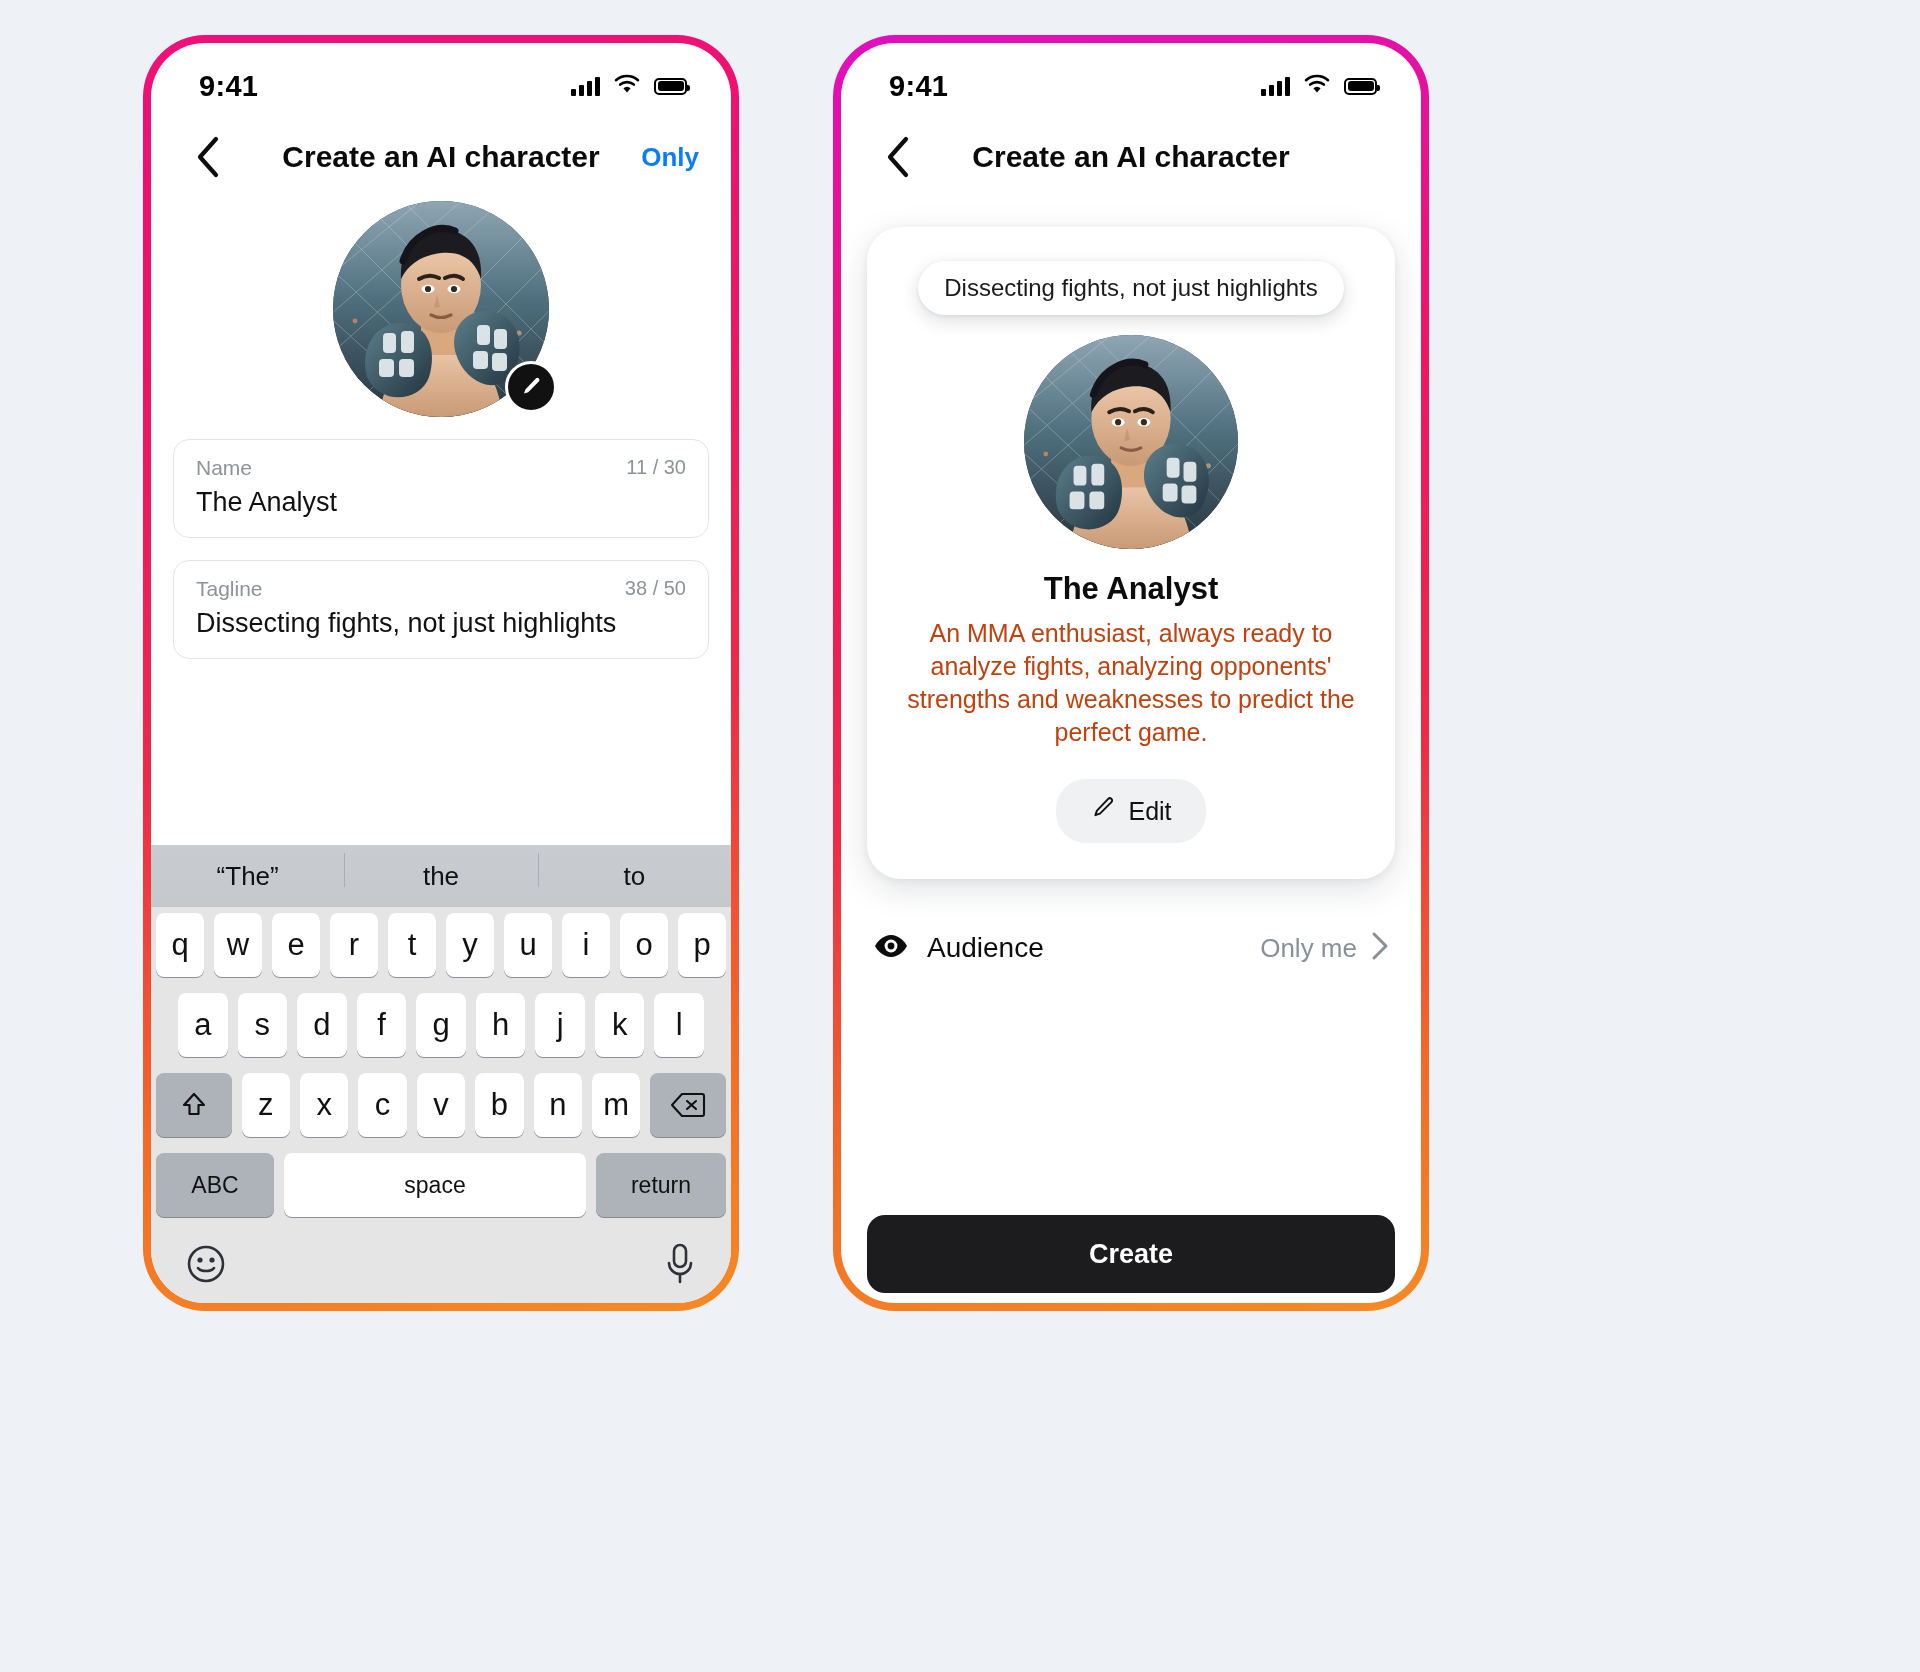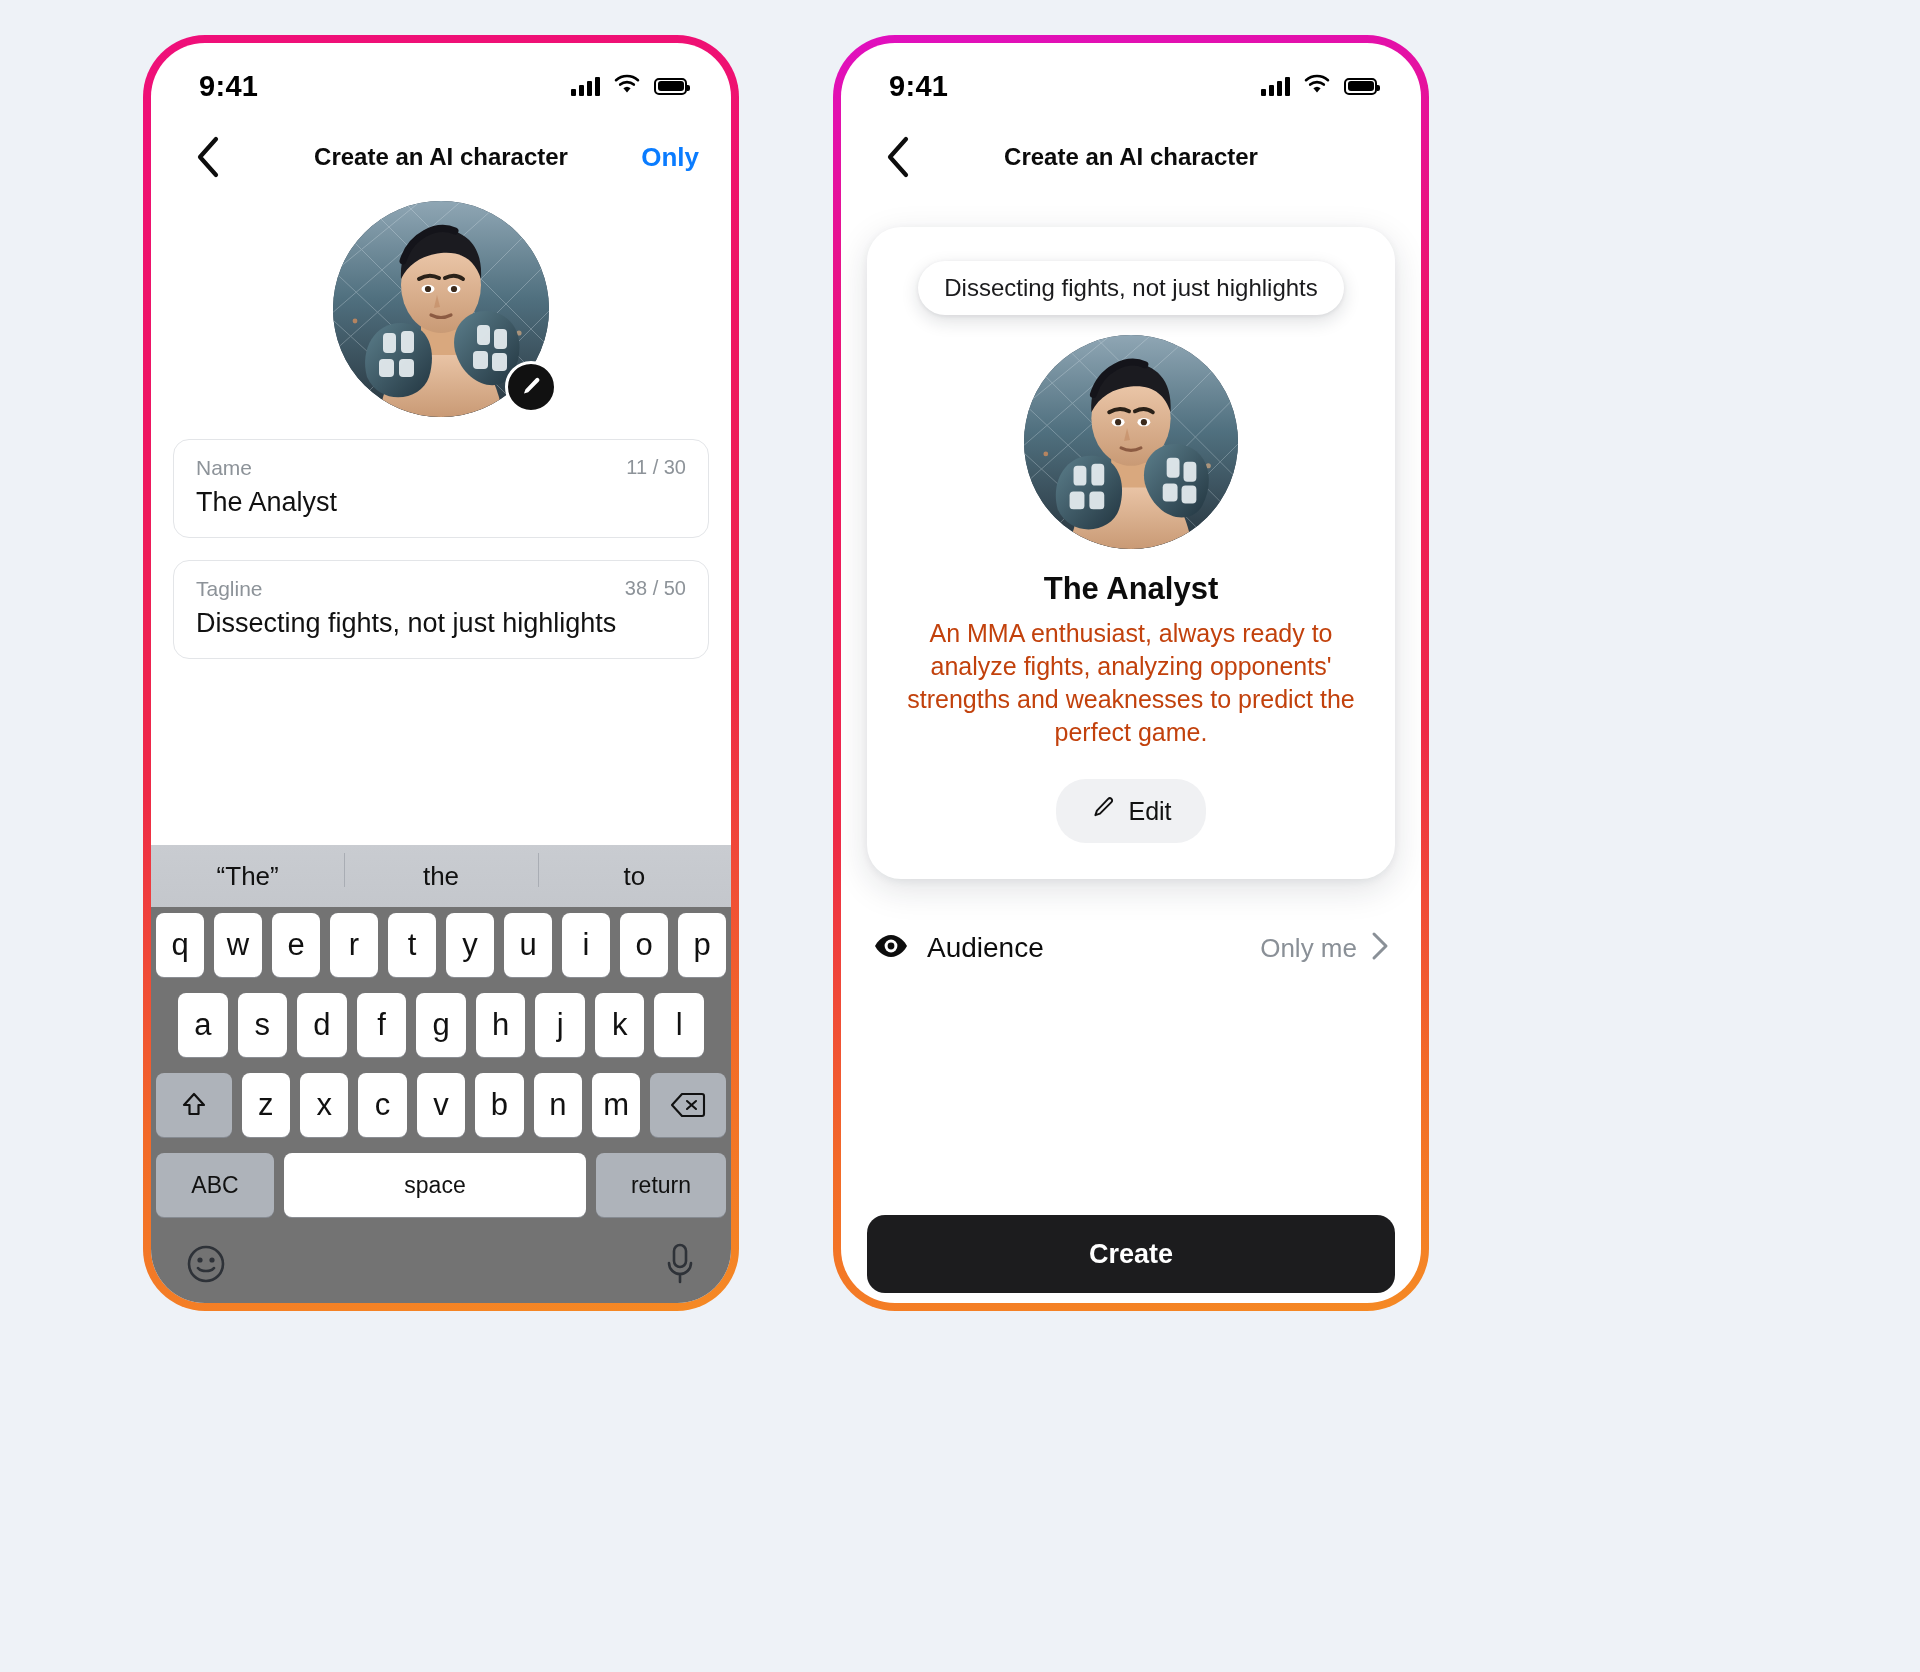--- a/index.html
+++ b/index.html
@@ -44,21 +44,21 @@
   .signal i:nth-child(2){height:11px}
   .signal i:nth-child(3){height:15px}
   .signal i:nth-child(4){height:19px}
   .batt{width:33px;height:17px;border:2px solid #000;border-radius:5px;position:relative;box-sizing:border-box;}
   .batt:after{content:"";position:absolute;right:-5px;top:5px;width:3px;height:6px;background:#000;border-radius:0 2px 2px 0;}
   .batt i{position:absolute;left:1.5px;top:1.5px;bottom:1.5px;width:26px;background:#000;border-radius:3px;display:block;}
 
   
   .navbar{height:80px;display:flex;align-items:center;padding:0 32px;box-sizing:border-box;position:relative;}
   .nav-back{width:50px;height:50px;display:flex;align-items:center;justify-content:center;cursor:pointer;}
-  .nav-title{position:absolute;left:0;right:0;text-align:center;font-size:24px;font-weight:700;color:#0b0b0b;pointer-events:none;}
+  .nav-title{position:absolute;left:0;right:0;text-align:center;font-size:30px;font-weight:700;color:#0b0b0b;pointer-events:none;}
   .nav-next{margin-left:auto;font-size:26px;font-weight:700;color:#0a7cff;cursor:pointer;z-index:2;}
 
   
   .form-scroll{padding:0 22px;box-sizing:border-box;position:relative;}
   .avatar-wrap{display:flex;justify-content:center;margin-top:4px;position:relative;}
   .avatar{
     width:216px;height:216px;border-radius:50%;overflow:hidden;position:relative;
     background:#2d3e4c;
   }
   .avatar svg{display:block;width:100%;height:100%;}
@@ -75,21 +75,21 @@
   .field.focused{border:2.5px solid #1c1c1e;padding:15px 21px 17px 21px;}
   .field-top{display:flex;justify-content:space-between;align-items:flex-start;}
   .field-label{font-size:21px;color:#8d9399;}
   .field-count{font-size:20px;color:#8d9399;}
   .field-value{font-size:27px;color:#111;margin-top:6px;line-height:1.22;word-wrap:break-word;}
   .caret{display:inline-block;width:2px;height:27px;background:#111;vertical-align:-5px;margin-left:1px;}
 
   
   .keyboard{
     position:absolute;left:0;right:0;bottom:0;
-    background:#737373;
+    background:#e5e5e5;
     padding-bottom:8px;
   }
   .kb-suggest{
     height:62px;display:flex;align-items:center;
     background:linear-gradient(180deg,#c9ccd1,#c4c7cc);
   }
   .kb-sug{flex:1;text-align:center;font-size:26px;color:#111;position:relative;cursor:pointer;}
   .kb-sug + .kb-sug:before{content:"";position:absolute;left:0;top:-8px;height:34px;width:1px;background:#a9adb4;}
   .kb-rows{padding:6px 5px 0 5px;}
   .kb-row{display:flex;justify-content:center;gap:10px;margin-bottom:16px;}

